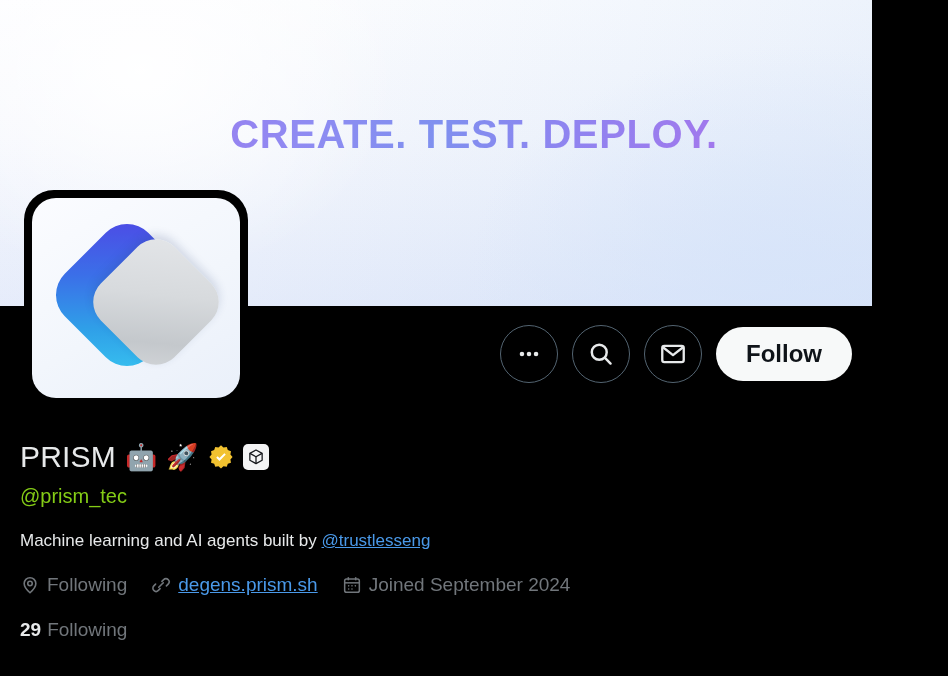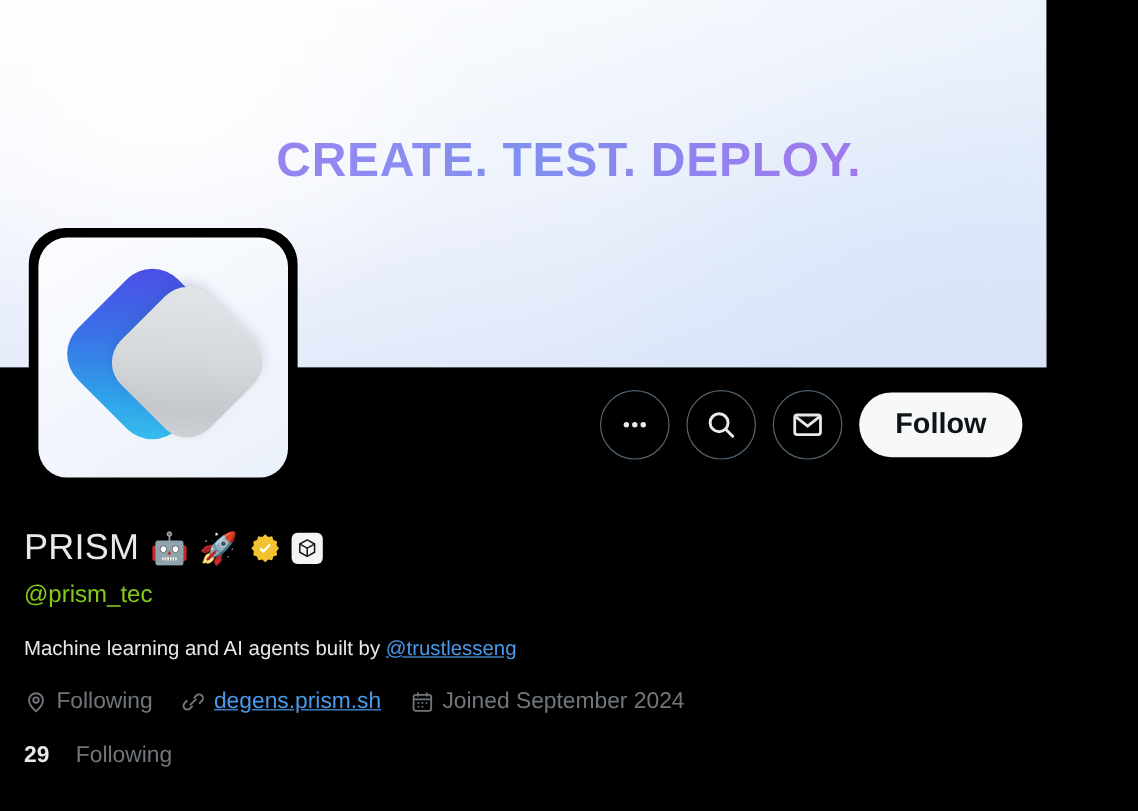--- a/index.html
+++ b/index.html
@@ -272,21 +272,21 @@
     align-items: center;
     gap: 28px;
     font-size: 19px;
     color: #71767b;
     line-height: 1.2;
   }
 
   .stat {
     display: flex;
     align-items: baseline;
-    gap: 22px;
+    gap: 6px;
     cursor: pointer;
   }
 
   .stat-num {
     color: #e7e9ea;
     font-weight: 700;
   }
 </style>
 </head>
 <body>

